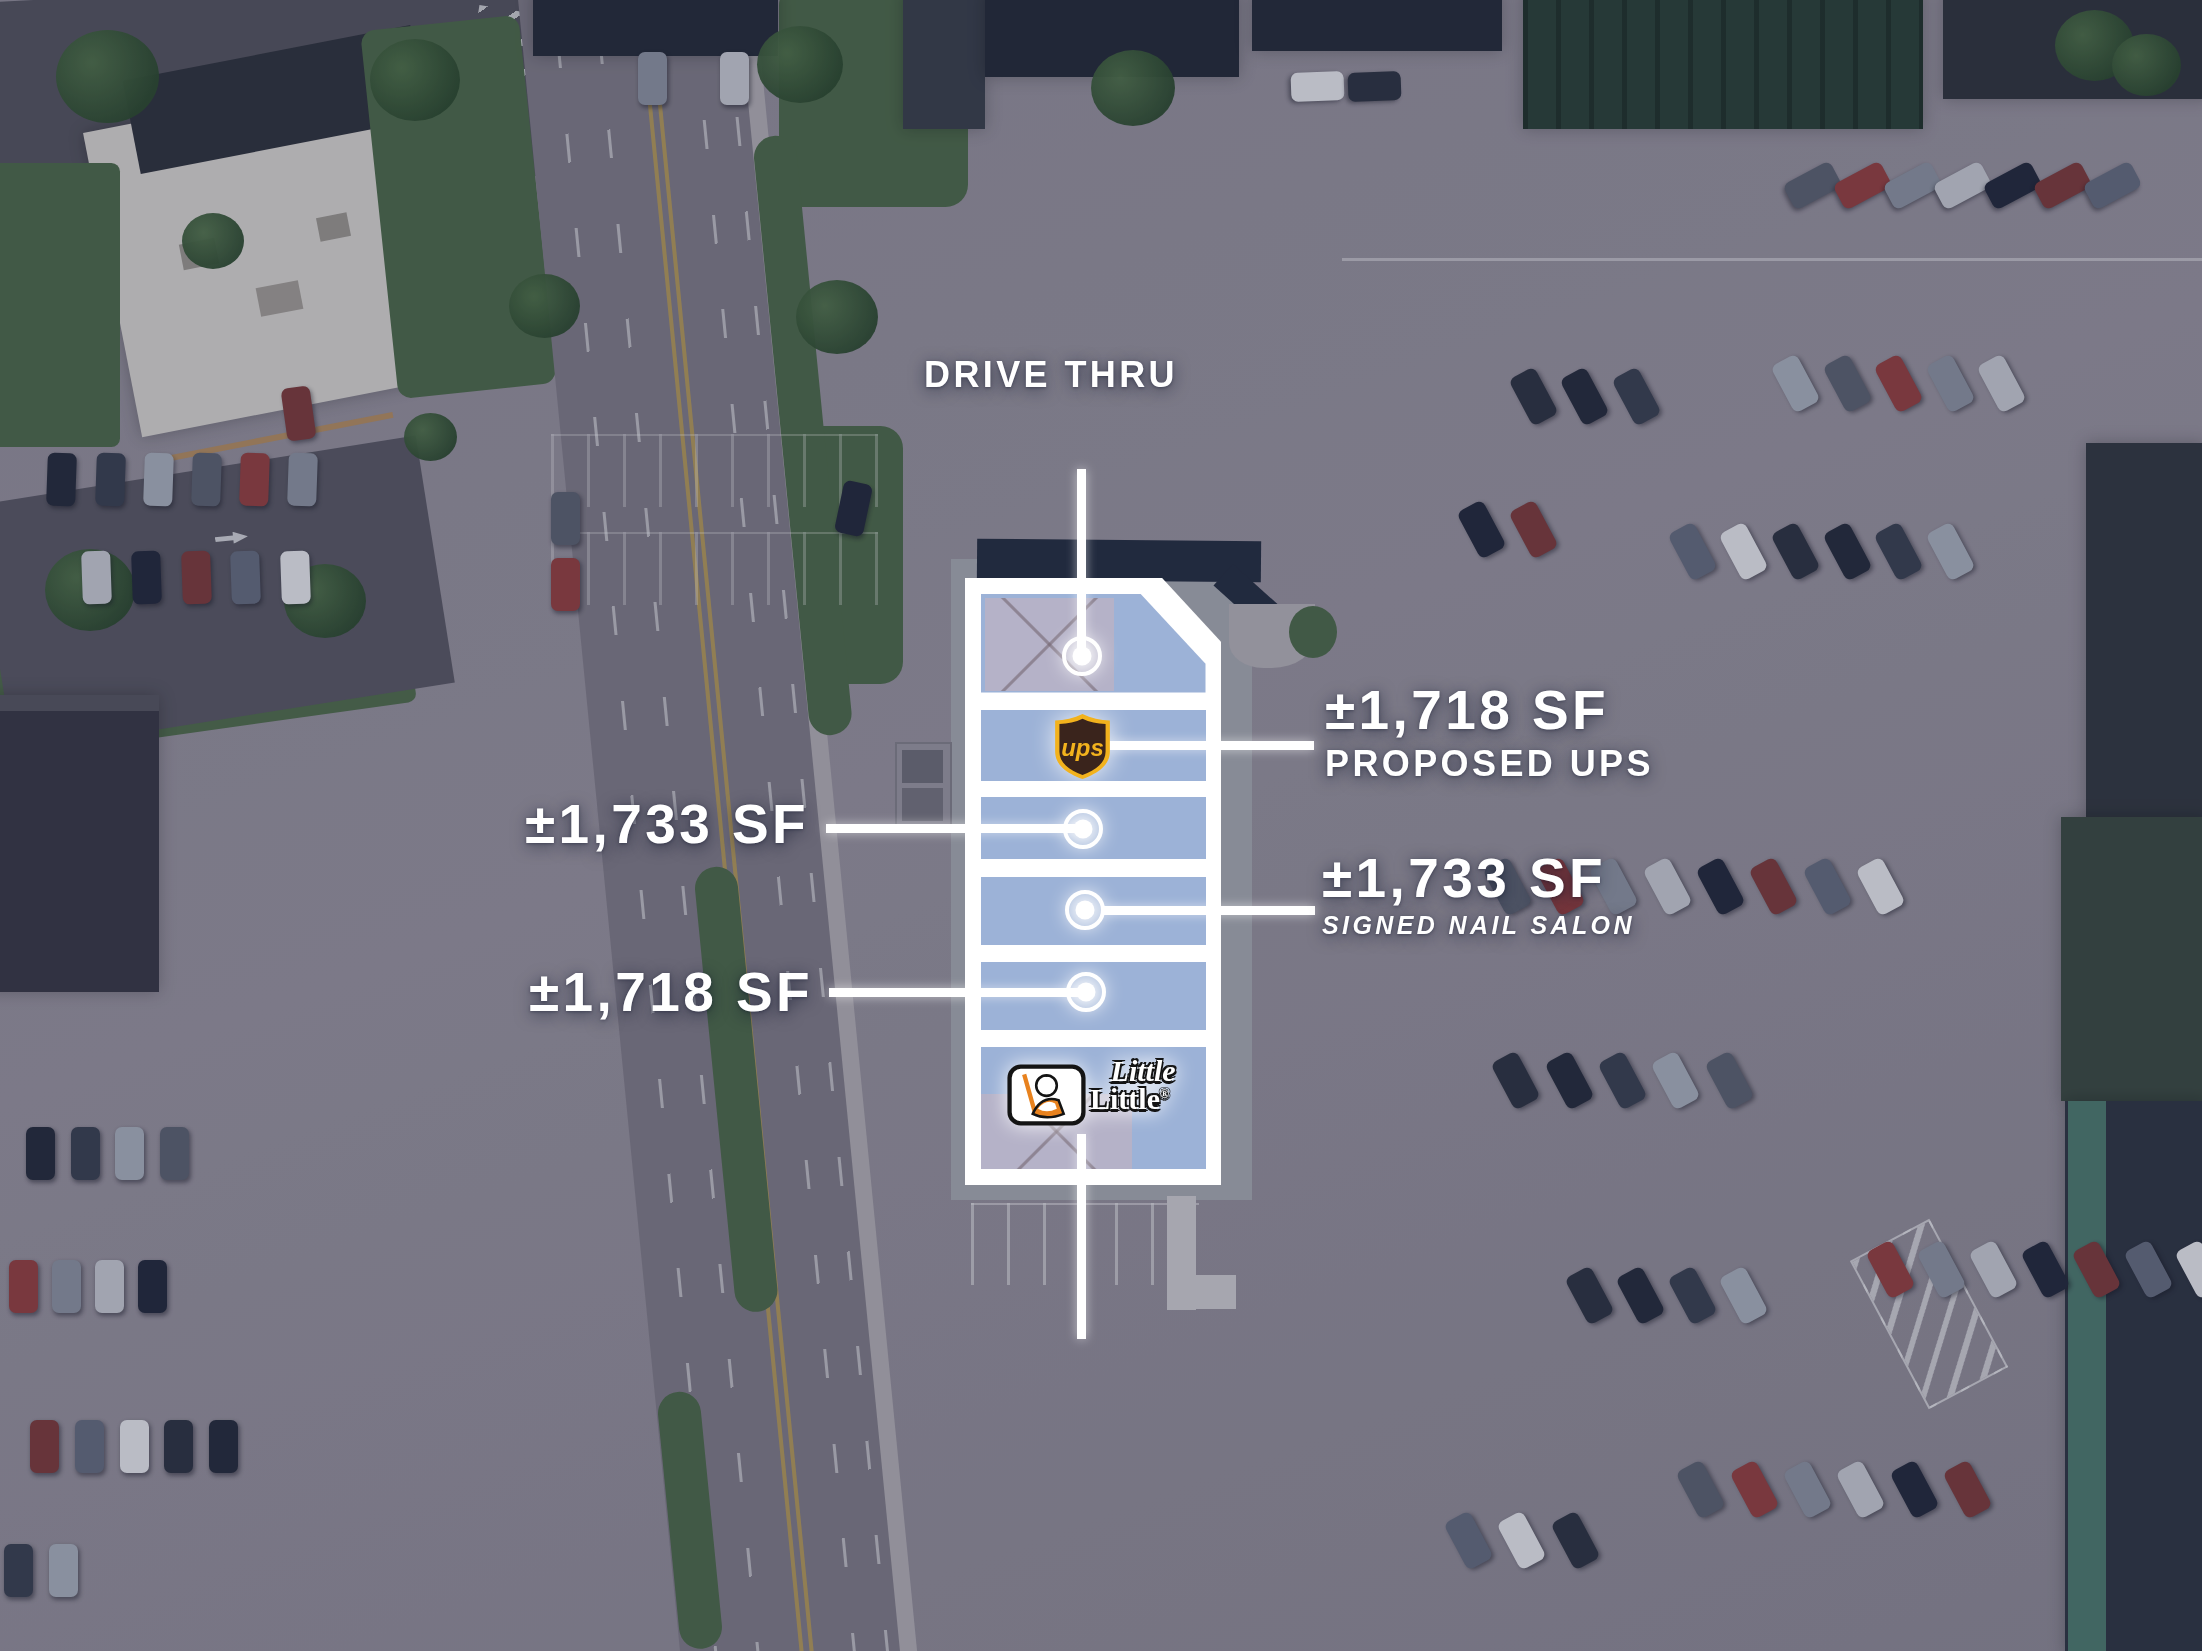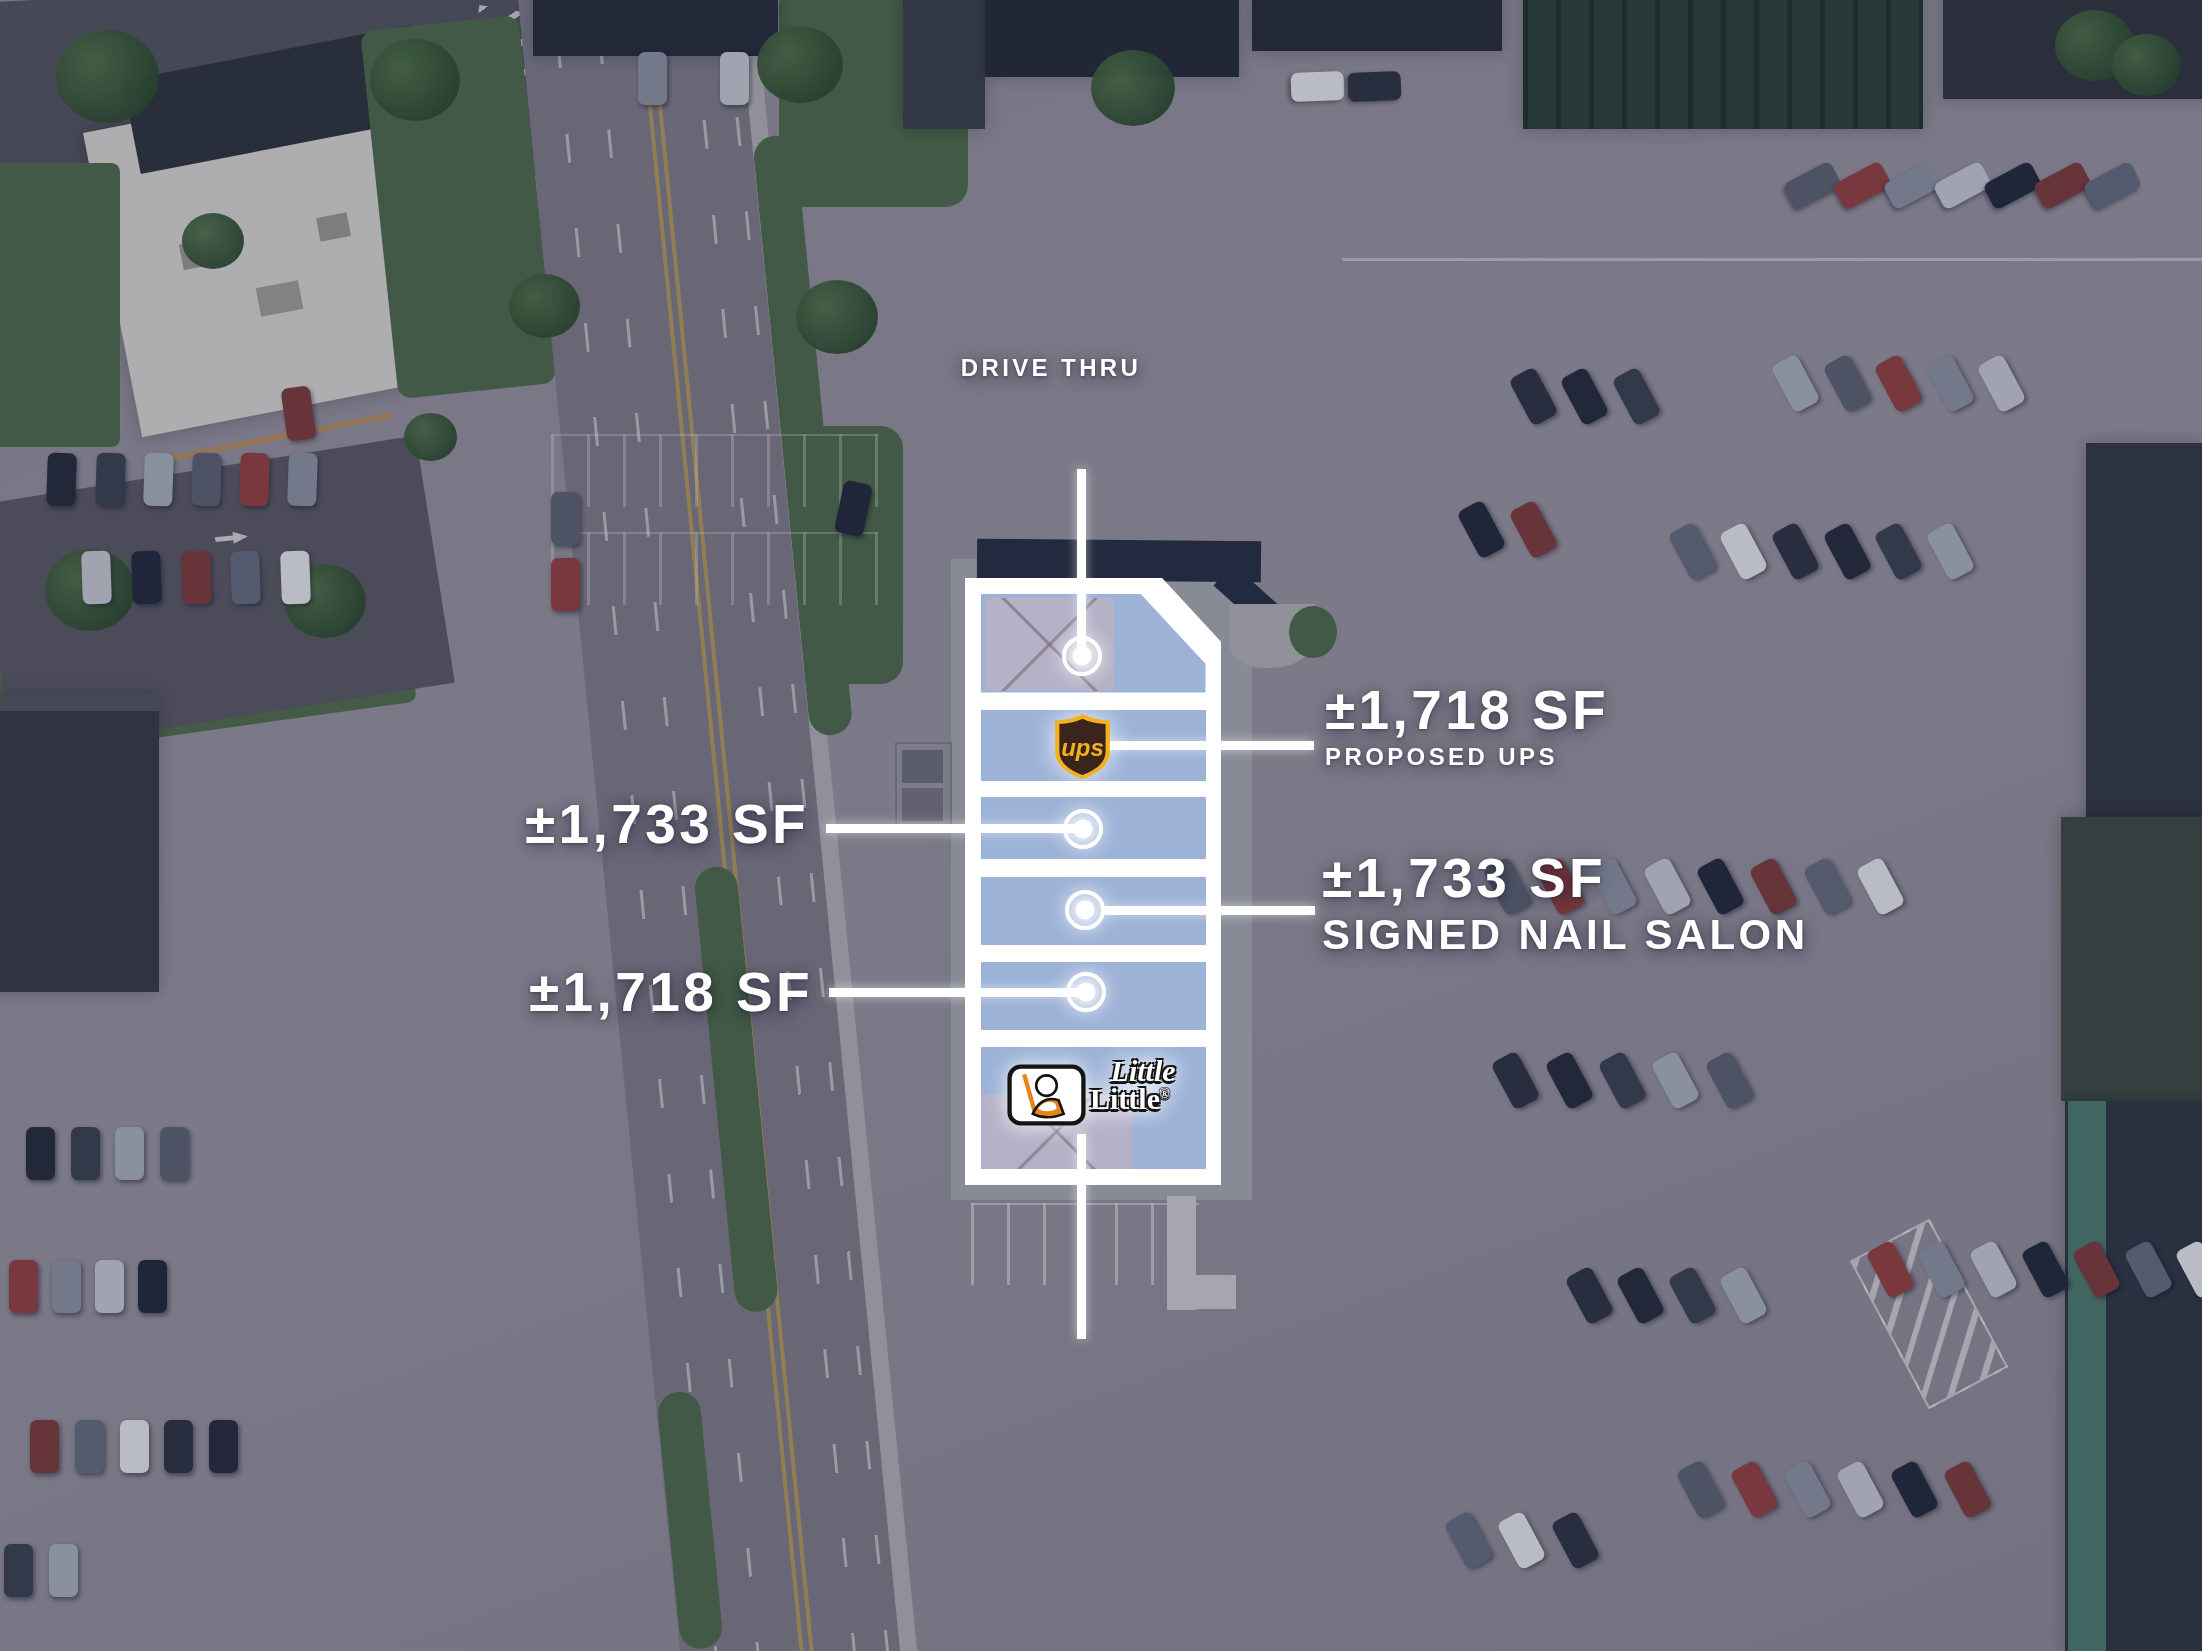--- a/index.html
+++ b/index.html
@@ -39,21 +39,21 @@
   .pinkroof{background:rgba(203,178,188,.55);
         background-image:linear-gradient(45deg,transparent 48.6%,rgba(110,95,105,.55) 49.4%,rgba(110,95,105,.55) 50.6%,transparent 51.4%),
                          linear-gradient(-45deg,transparent 48.6%,rgba(110,95,105,.55) 49.4%,rgba(110,95,105,.55) 50.6%,transparent 51.4%);}
   .lead{background:#fff;box-shadow:0 0 10.3px rgba(255,255,255,.55);}
   .dot{width:40px;height:40px;border:4.3px solid #fff;border-radius:50%;transform:translate(-50%,-50%);}
   .dot::after{content:"";position:absolute;left:50%;top:50%;width:19px;height:19px;border-radius:50%;
         background:#fff;transform:translate(-50%,-50%);box-shadow:0 0 19px 8.6px rgba(255,255,255,.9);}
 
   .lbl{color:#fff;font-weight:bold;text-shadow:0 2.6px 15.5px rgba(12,18,40,.6),0 0.9px 3.4px rgba(12,18,40,.4);white-space:nowrap;}
   .lbl .sf{font-size:55px;letter-spacing:3.4px;line-height:1.05;}
-  .lbl .sub{font-size:24px;letter-spacing:3.4px;margin-top:3.4px;}
+  .lbl .sub{font-size:36px;letter-spacing:3.4px;margin-top:3.4px;}
   .ctr{transform:translateX(-50%);text-align:center;}
   .ralign{text-align:right;}
 
   #banner{left:1378px;top:127px;width:824px;height:100px;background:#1a2238;
           display:flex;align-items:center;justify-content:center;box-shadow:0 3.4px 15.5px rgba(10,14,30,.45);}
   #banner span{position:static;color:#fff;font-weight:bold;font-size:43px;letter-spacing:7.7px;}
 
   #ups-logo{left:1055px;top:714px;width:55px;height:65px;filter:drop-shadow(0 0 12px rgba(255,255,255,.85));}
   #lc-logo{left:1007px;top:1062px;width:198px;height:67px;filter:drop-shadow(0 0 10.3px rgba(255,255,255,.9));}
   #lc-text{left:83px;top:-5.2px;color:#fff;font-family:"Liberation Serif","DejaVu Serif",serif;font-weight:bold;
@@ -303,21 +303,21 @@
     <div class="sf" style="position:static">±1,718 SF</div>
     <div class="sub" style="position:static">PROPOSED UPS</div>
   </div>
 
   <div class="lbl ralign" style="right:1394px;top:796px;">
     <div class="sf" style="position:static">±1,733 SF</div>
   </div>
 
   <div class="lbl" style="left:1322px;top:850px;">
     <div class="sf" style="position:static">±1,733 SF</div>
-    <div class="sub" style="position:static;font-size:42px;">SIGNED NAIL SALON</div>
+    <div class="sub" style="position:static;font-size:25px;font-style:italic;">SIGNED NAIL SALON</div>
   </div>
 
   <div class="lbl ralign" style="right:1390px;top:964px;">
     <div class="sf" style="position:static">±1,718 SF</div>
   </div>
 
 
 
 </div>
 

